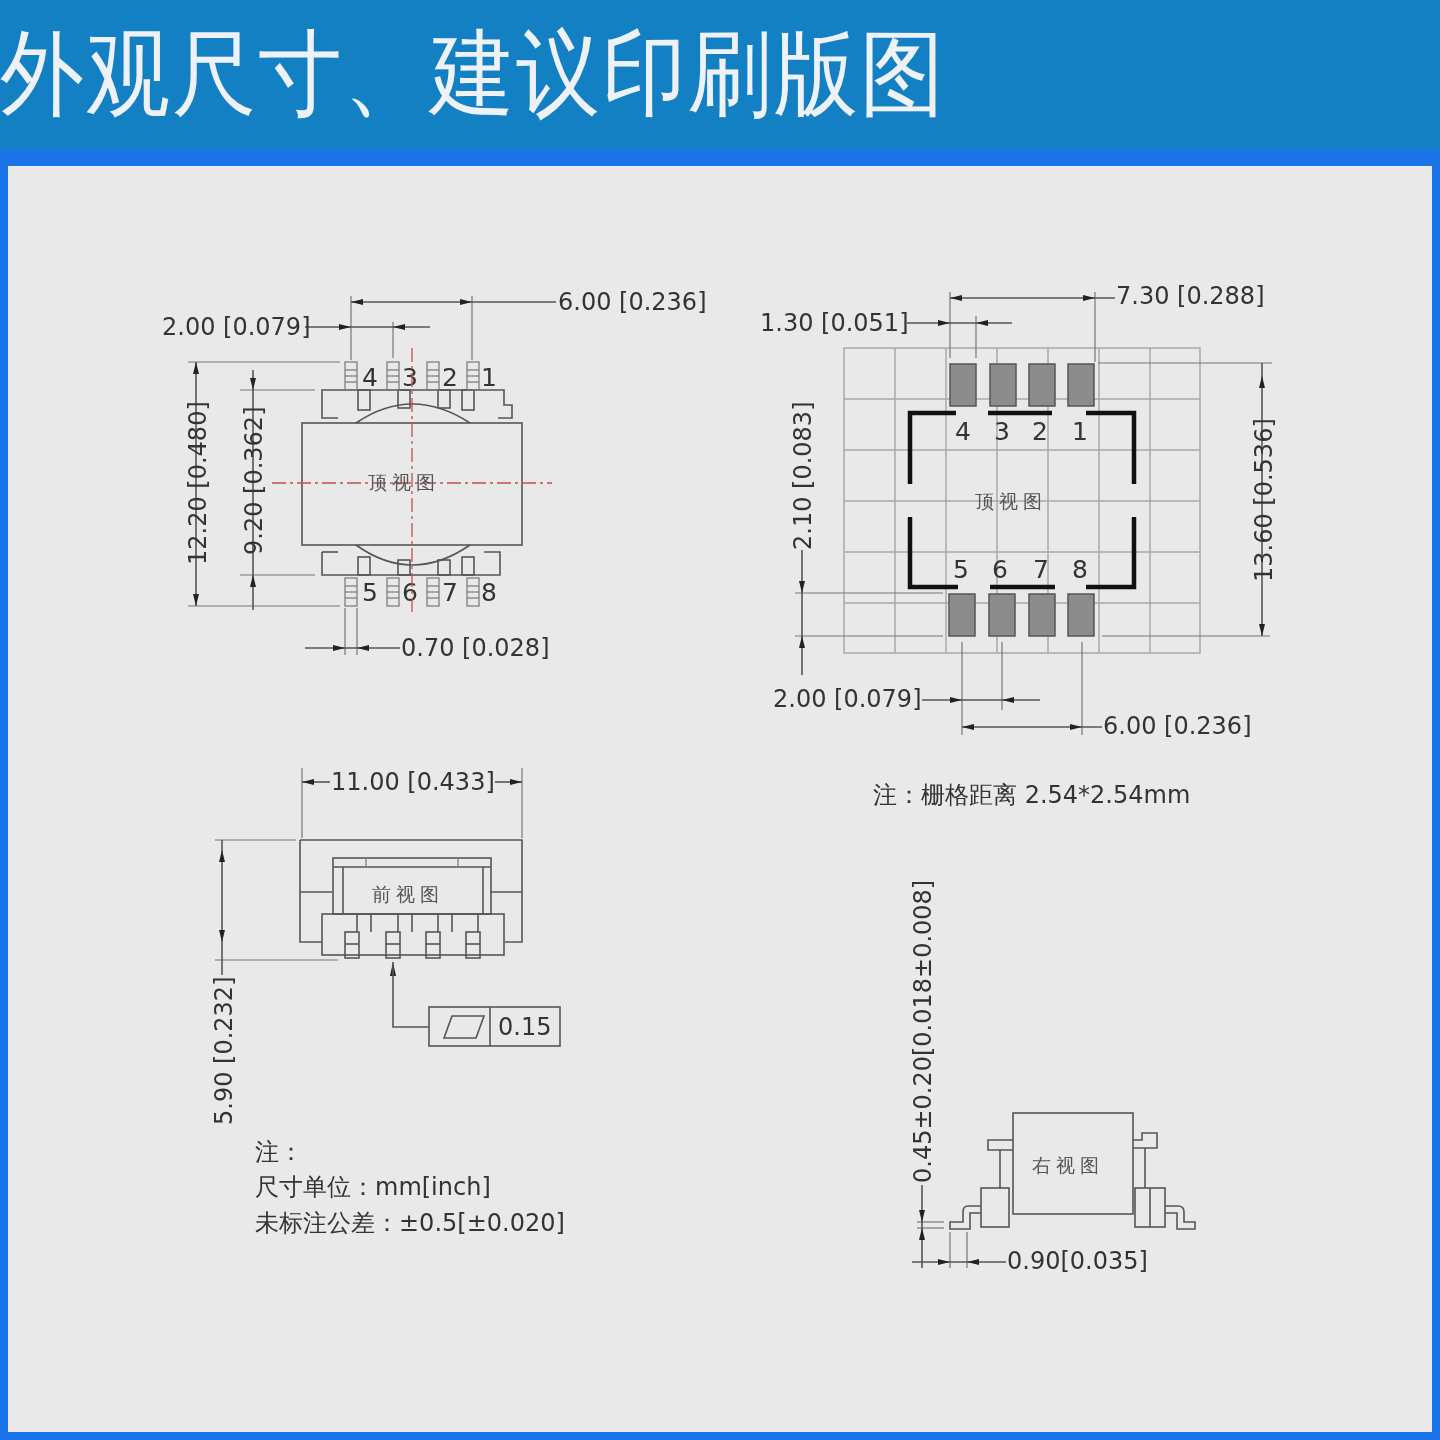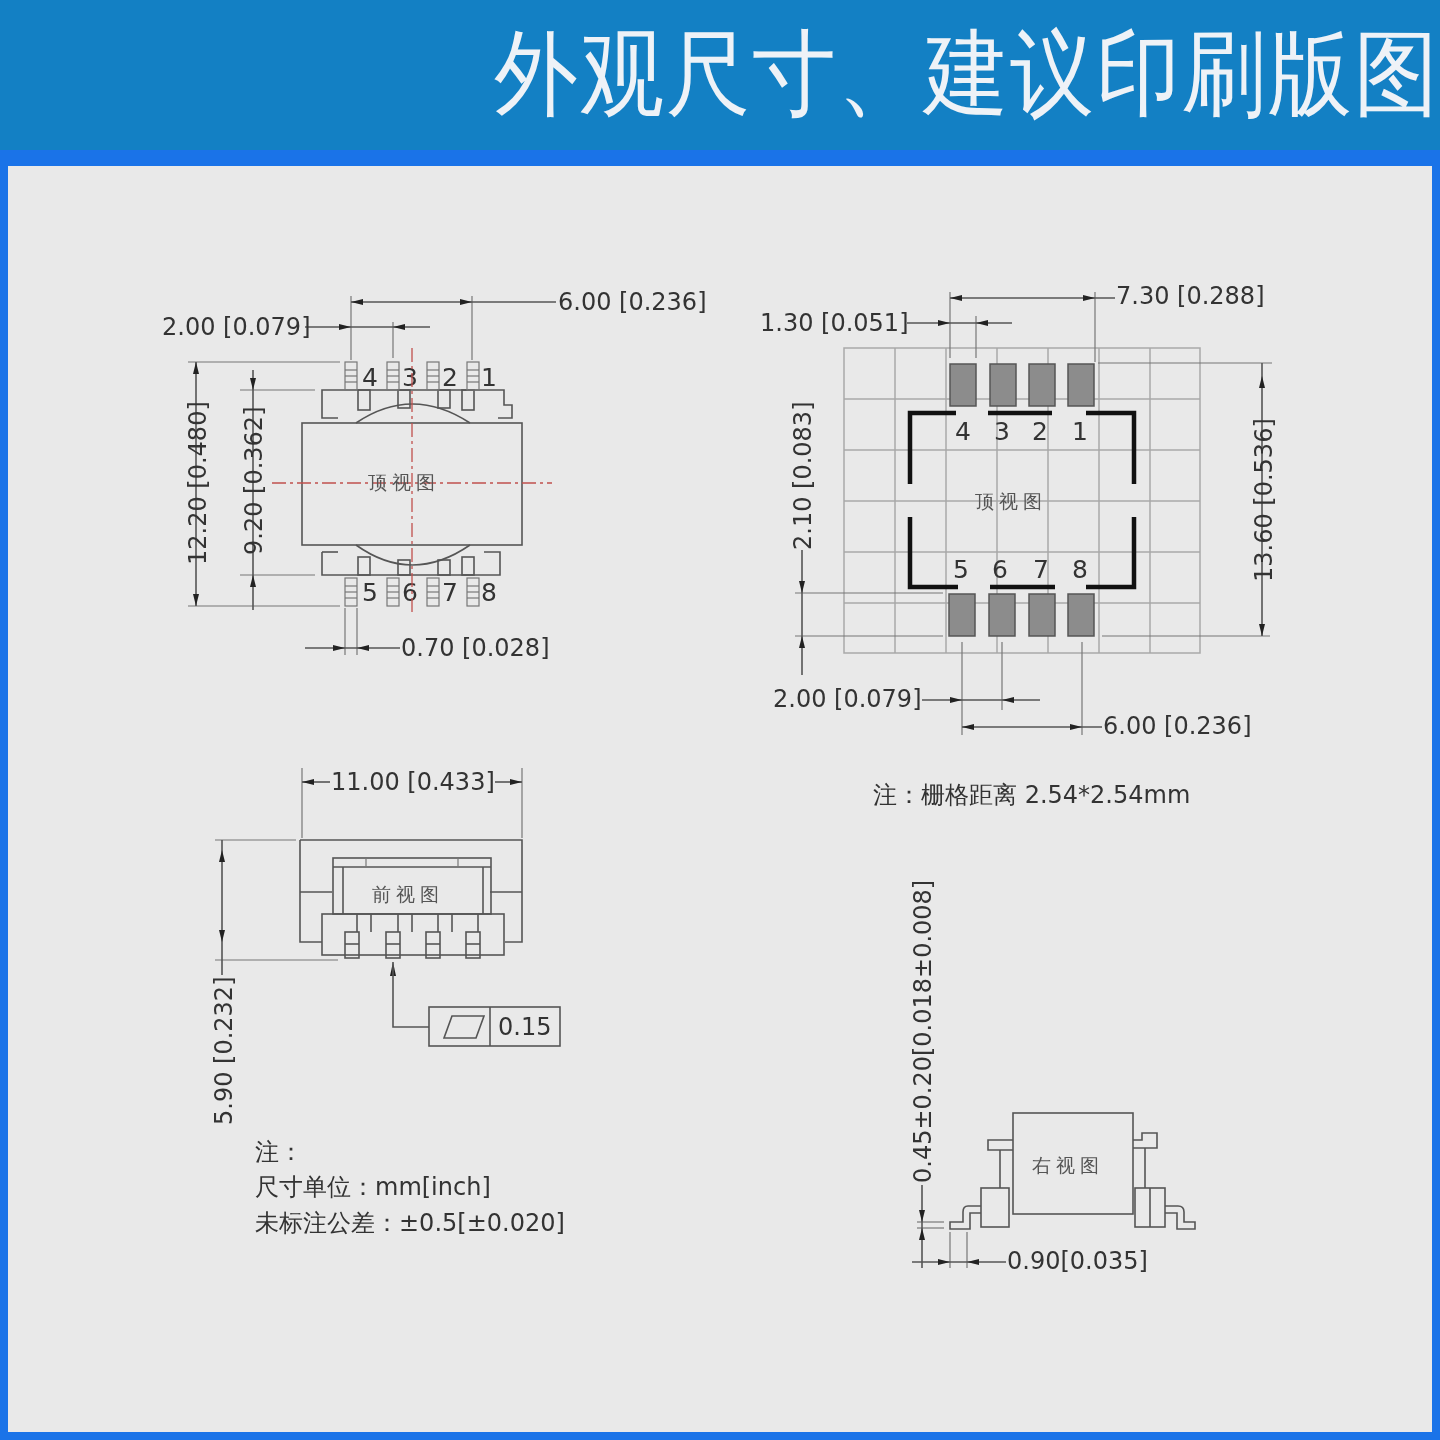--- a/index.html
+++ b/index.html
@@ -5,21 +5,21 @@
   html, body { margin: 0; padding: 0; }
   body {
     width: 1440px; height: 1440px; overflow: hidden;
     background: #1a73e8;
     font-family: "DejaVu Sans", "Liberation Sans", sans-serif;
     position: relative;
   }
   .header {
     position: absolute; left: 0; top: 0; width: 1440px; height: 150px;
     background: #1380c4;
-    display: flex; align-items: center; justify-content: flex-end;
+    display: flex; align-items: center; justify-content: flex-start;
   }
   .header h1 {
     margin: 0; color: #eef2f7; font-weight: normal;
     font-size: 84px; letter-spacing: 2px;
     font-family: "DejaVu Sans", "Liberation Sans", sans-serif;
     transform: scaleY(1.12);
   }
   .panel {
     position: absolute; left: 8px; top: 166px; width: 1424px; height: 1266px;
     background: #e9e9e9;

